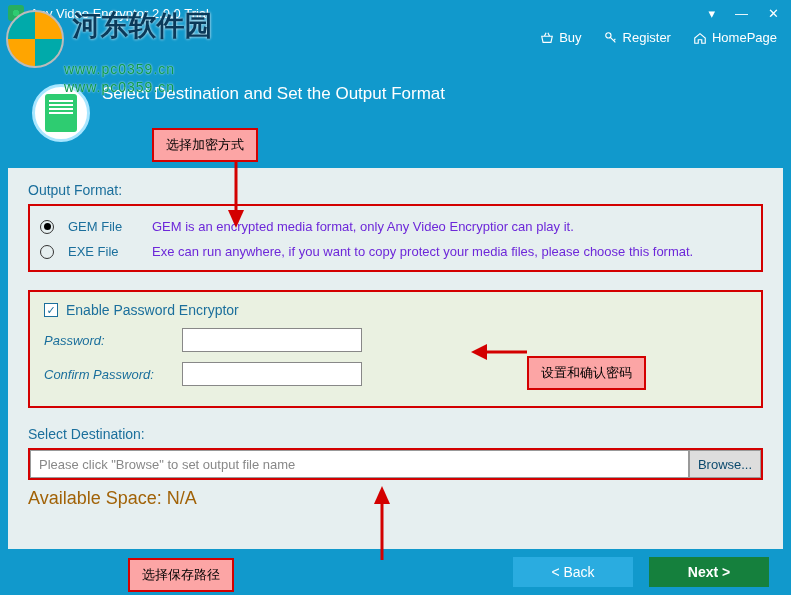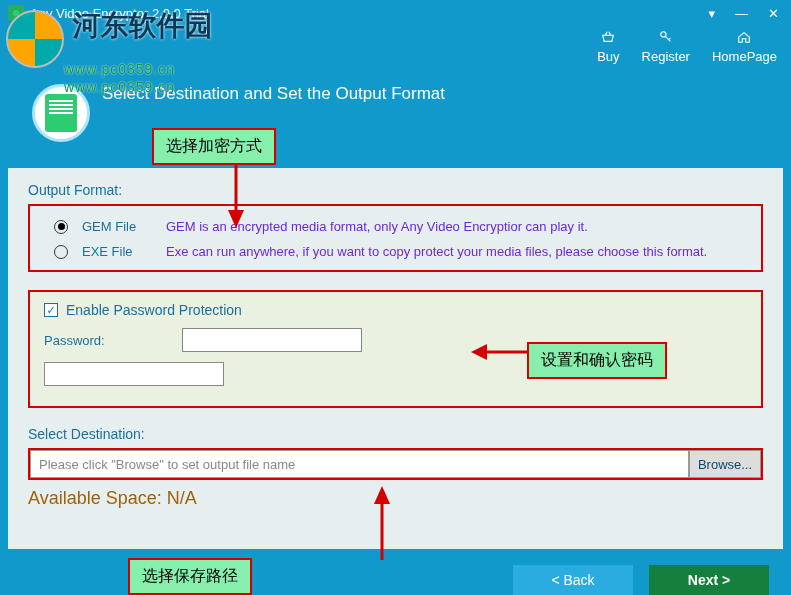--- a/index.html
+++ b/index.html
@@ -4,58 +4,58 @@
   <style>
     * { margin: 0; padding: 0; box-sizing: border-box; font-family: "Segoe UI", Arial, sans-serif; }
     body { width: 791px; height: 595px; overflow: hidden; position: relative; }
     .window { width: 791px; height: 595px; background: #1199cc; position: relative; }
     .titlebar { height: 26px; display: flex; align-items: center; padding: 0 8px; color: #fff; font-size: 13px; }
     .titlebar .app-icon { width: 16px; height: 16px; background: radial-gradient(#2ecc71 30%, #27ae60 31%); border-radius: 3px; margin-right: 6px; }
     .title-text { flex: 1; }
     .win-controls { display: flex; gap: 12px; font-size: 13px; }
     .win-ctrl { color: #fff; cursor: pointer; padding: 0 4px; }
     .menubar { position: absolute; right: 14px; top: 30px; display: flex; gap: 22px; color: #fff; font-size: 13px; }
-    .menuitem { display: flex; align-items: center; gap: 5px; flex-direction: column; }
+    .menuitem { display: flex; align-items: center; gap: 5px; }
     .menuitem svg { width: 14px; height: 14px; }
     .watermark { position: absolute; left: 6px; top: 2px; z-index: 50; pointer-events: none; }
     .watermark .wm1 { color: #0a3a5a; font-size: 28px; font-weight: bold; font-family: "Microsoft YaHei", sans-serif; text-shadow: 0 0 3px #fff; }
     .watermark .wm2 { color: #0b9a4a; font-size: 14px; letter-spacing: 1px; text-shadow: 0 0 2px #fff; }
     .wm-logo { width: 58px; height: 58px; border-radius: 50%; background: conic-gradient(#ffa500 0 90deg, #0aa 90deg 180deg, #ffa500 180deg 270deg, #0aa 270deg 360deg); display: inline-block; vertical-align: middle; margin-right: 4px; border: 2px solid #bbb; position:relative; top:8px;}
     .header { padding: 12px 16px 6px 32px; display: flex; align-items: flex-start; gap: 12px; margin-top: 46px; position: relative; }
     .header-icon { width: 58px; height: 58px; border-radius: 50%; border: 3px solid #a8e6ff; background: #fff; display: flex; align-items: center; justify-content: center; flex-shrink: 0; }
     .header-icon-inner { width: 32px; height: 38px; background: #2ecc71; border-radius: 3px; position: relative; }
     .header-icon-inner:before { content:""; position:absolute; top:6px; left:4px; width:24px; height:14px; background:repeating-linear-gradient(#fff,#fff 2px,#2ecc71 2px,#2ecc71 4px);}
     .header-text h2 { color: #fff; font-size: 17px; font-weight: 400; margin-bottom: 4px; }
     .header-text p { color: #fff; font-size: 13px; font-weight: 400; }
     .content { position:absolute; left:8px; right:8px; top:168px; bottom:46px; background: #e6eff0; padding: 14px 20px 12px 20px; }
     .section-label { color: #1b6f9c; font-size: 14px; margin-bottom: 6px; }
-    .format-box { border: 2px solid #d30000; padding: 8px 10px 6px 24px; margin-bottom: 18px; }
+    .format-box { border: 2px solid #d30000; padding: 8px 10px 6px 10px; margin-bottom: 18px; }
     .radio-row { display: flex; align-items: center; gap: 14px; padding: 5px 0; font-size: 13px; }
     .radio-row .opt-name { color: #1b6f9c; min-width: 70px; }
     .radio-row .opt-desc { color: #6d28d9; }
     .radio-circle { width: 14px; height: 14px; border: 1.5px solid #333; border-radius: 50%; display: flex; align-items: center; justify-content: center; flex-shrink:0; }
     .radio-circle.selected:after { content:""; width:7px; height:7px; background:#000; border-radius:50%; }
     .password-box { background: #eaf1e1; border: 2px solid #d30000; padding: 10px 14px; margin-bottom: 18px; position:relative; }
     .pw-check-row { display: flex; align-items: center; gap: 8px; margin-bottom: 10px; color: #1b6f9c; font-size: 14px; }
     .checkbox { width: 14px; height: 14px; border: 1px solid #1b6f9c; background:#fff; display:flex; align-items:center; justify-content:center; font-size:11px; color:#1b6f9c;}
     .pw-field-row { display: flex; align-items: center; gap: 8px; margin-bottom: 10px; }
-    .pw-field-row label { color: #1b6f9c; font-size: 13px; width: 130px; text-align: left; }
+    .pw-field-row label { color: #1b6f9c; font-size: 13px; width: 130px; text-align: left; font-style: italic; }
     .pw-input { width: 180px; height: 24px; border: 1px solid #888; background:#fff; }
     .dest-row { display: flex; gap: 0; border:2px solid #d30000; }
     .dest-input { flex: 1; height: 28px; border: 1px solid #999; padding: 0 8px; font-size: 13px; color: #888; background:#fff; display:flex; align-items:center;}
     .browse-btn { width: 72px; height: 28px; border: 1px solid #999; background: #ddd; font-size: 13px; color:#0c4a6e; text-align:center; display:flex;align-items:center;justify-content:center; cursor:pointer;}
     .avail-space { color: #a16207; font-size: 18px; margin-top: 8px; }
-    .footer { position:absolute; bottom:0; left:0; right:0; height:46px; display:flex; justify-content:flex-end; align-items:flex-end; gap:16px; padding:0 22px; }
+    .footer { position:absolute; bottom:0; left:0; right:0; height:46px; display:flex; justify-content:flex-end; align-items:center; gap:16px; padding:0 22px; }
     .nav-btn { width: 120px; height: 30px; color:#fff; font-size: 14px; display:flex; align-items:center; justify-content:center; cursor:pointer;}
     .btn-back { background: #2aace0; }
     .btn-next { background: #15803d; font-weight: bold; }
     
-    .annotation { position: absolute; background: #86efac; border: 2px solid #d30000; padding: 6px 12px; font-size: 16px; color: #000; font-family: Liberation Mono, monospace; z-index: 40; pointer-events:none;}
+    .annotation { position: absolute; background: #fca5a5; border: 2px solid #d30000; padding: 6px 12px; font-size: 13px; color: #000; font-family: Liberation Mono, monospace; z-index: 40; pointer-events:none;}
     .ann1 { left: 152px; top: 128px; }
-    .ann2 { left: 527px; top: 342px; }
+    .ann2 { left: 527px; top: 356px; }
     .ann3 { left: 128px; top: 558px; }
     .arrow { position:absolute; z-index:39; pointer-events:none; }
     .arrow-line { stroke:#d30000; stroke-width:3; fill:none;}
     .arrow-head { fill:#d30000; }
   </style>
 </head>
 <body>
 
 <div class="window">
   <div class="titlebar">
@@ -110,27 +110,28 @@
       <div class="radio-row">
         <div class="radio-circle"></div>
         <span class="opt-name">EXE File</span>
         <span class="opt-desc">Exe can run anywhere, if you want to copy protect your media files, please choose this format.</span>
       </div>
     </div>
 
     <div class="password-box">
       <div class="pw-check-row">
         <div class="checkbox">✓</div>
-        <span>Enable Password Protection</span>
+        <span>Enable Password Encryptor</span>
       </div>
       <div class="pw-field-row">
         <label>Password:</label>
         <input class="pw-input" type="password" style="">
       </div>
       <div class="pw-field-row">
+        <label>Confirm Password:</label>
         <input class="pw-input" type="password" style="">
       </div>
     </div>
 
     <div class="section-label">Select Destination:</div>
     <div class="dest-row">
       <div class="dest-input">
         <span>Please click "Browse" to set output file name</span>
       </div>
       <div class="browse-btn">

